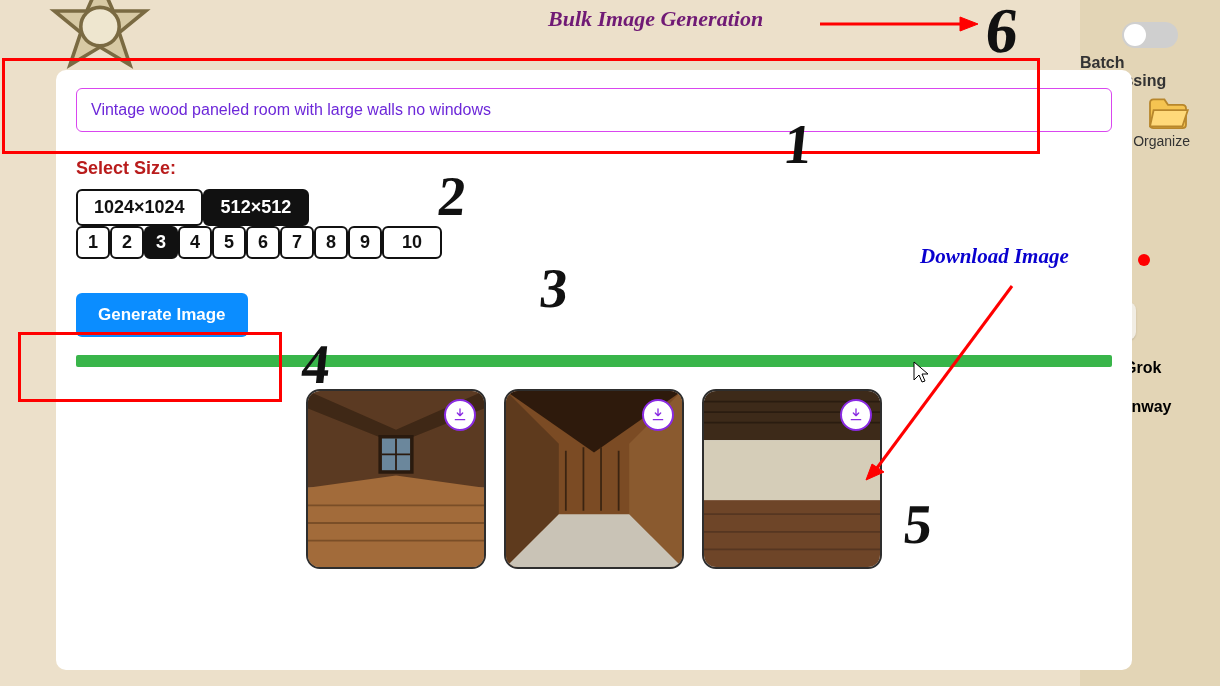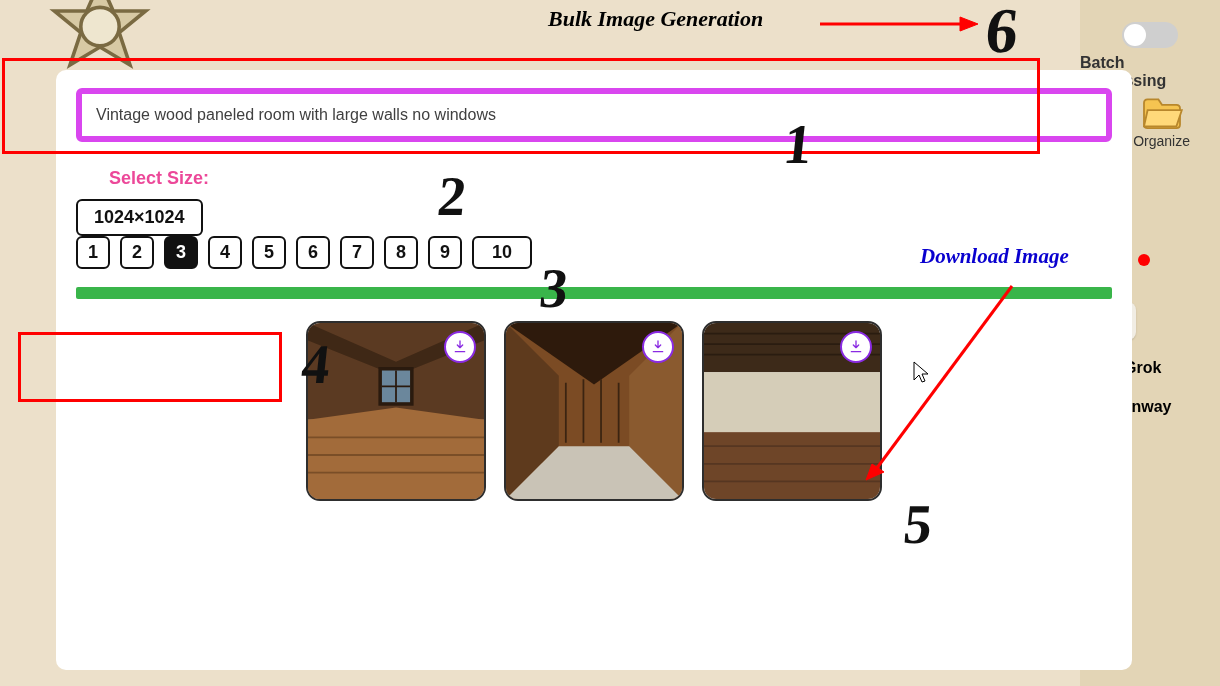--- a/index.html
+++ b/index.html
@@ -12,21 +12,21 @@
     position: relative;
   }
   .badge-star {
     position: absolute;
     top: -25px; left: 40px;
     width: 120px; height: 120px;
   }
   .top-annot {
     position: absolute;
     top: 6px; left: 548px;
-    color: #000000;
+    color: #701a75;
     font-style: italic;
     font-weight: 800;
     font-size: 22px;
     font-family: Georgia, serif;
   }
   .arrow-red {
     position: absolute;
     stroke: #ff0000; fill: #ff0000;
   }
   .big-num {
@@ -40,35 +40,34 @@
   .main-card {
     position: absolute;
     top: 70px; left: 56px;
     width: 1076px; height: 600px;
     background: #fff;
     border-radius: 10px;
     padding: 18px 20px;
   }
   .prompt-input {
     width: 100%;
-    border: 6px solid #d946ef;
+    border: 1px solid #d946ef;
     border-radius: 6px;
     font-size: 16px;
     padding: 12px 14px;
-    color: #404040;
+    color: #6d28d9;
   }
   .label {
     font-size: 18px;
     font-weight: 700;
-    color: #ec4899;
+    color: #b91c1c;
     margin-top: 26px;
     margin-bottom: 10px;
-    margin-left: 33px;
-  }
-  .btn-row { display: flex; gap: 10px; flex-wrap: wrap; }
+  }
+  .btn-row { display: flex; flex-wrap: wrap; }
   .opt-btn {
     border: 2px solid #111;
     background: #fff;
     color: #111;
     font-size: 18px;
     font-weight: 600;
     padding: 6px 16px;
     border-radius: 6px;
     cursor: pointer;
     min-width: 32px;
@@ -135,21 +134,21 @@
   .toggle::after {
     content:""; position:absolute; top:2px; left:2px;
     width:22px; height:22px; background:#fff; border-radius:50%;
   }
   .batch-label {
     position:absolute; top:54px; right:6px;
     font-size:16px; font-weight:600; color:#333;
   }
   .organize {
     position:absolute; top:94px; right:30px;
-    text-align:center; font-size:14px; color:#333; cursor:pointer;
+    text-align:right; font-size:14px; color:#333; cursor:pointer;
   }
   .organize svg { width:44px; height:36px; }
   .side-apps { position:absolute; top:208px; left:0; right:0; padding: 10px 18px 0; }
   .side-item { display:flex; align-items:center; gap:6px; font-weight:700; margin: 18px 0; cursor:pointer; }
   .s-logo { font-family: Georgia, serif; font-weight:900; font-size:42px; color:#7a3be2; position:relative; }
   .s-logo::after { content:""; position:absolute; right:-18px; top:18px; width:12px; height:12px; background:#ff0000; border-radius:50%; }
   .app-chip {
     width:38px; height:38px; border-radius:8px; background:#f1ede4;
     display:flex; align-items:center; justify-content:center;
     box-shadow: 0 1px 2px rgba(0,0,0,.15);
@@ -213,35 +212,37 @@
   </div>
 </div>
 
 <div class="main-card">
 
   <input class="prompt-input" type="text" value="Vintage wood paneled room with large walls no windows" style="">
 
   <div class="label">Select Size:</div>
   <div class="btn-row">
     <button class="opt-btn">1024×1024</button>
+    <button class="opt-btn sel">512×512</button>
   </div>
 
   <div class="btn-row">
     <button class="opt-btn num-btn">1</button>
     <button class="opt-btn num-btn">2</button>
     <button class="opt-btn num-btn sel">3</button>
     <button class="opt-btn num-btn">4</button>
     <button class="opt-btn num-btn">5</button>
     <button class="opt-btn num-btn">6</button>
     <button class="opt-btn num-btn">7</button>
     <button class="opt-btn num-btn">8</button>
     <button class="opt-btn num-btn">9</button>
     <button class="opt-btn num-btn" style="width:60px">10</button>
   </div>
 
+  <button class="generate-btn">Generate Image</button>
 
   <div class="progress-bar"></div>
 
   <div class="gallery">
     <div class="thumb">
       <svg class="thumb-inner" viewBox="0 0 100 100" preserveAspectRatio="none">
         <rect width="100" height="55" fill="#5b3a22"></rect>
         <rect y="55" width="100" height="45" fill="#8a5a30"></rect>
         <polygon points="0,0 50,22 100,0 100,10 50,30 0,10" fill="#3f2816"></polygon>
         <rect x="40" y="25" width="20" height="22" fill="#2a1a0e"></rect>

